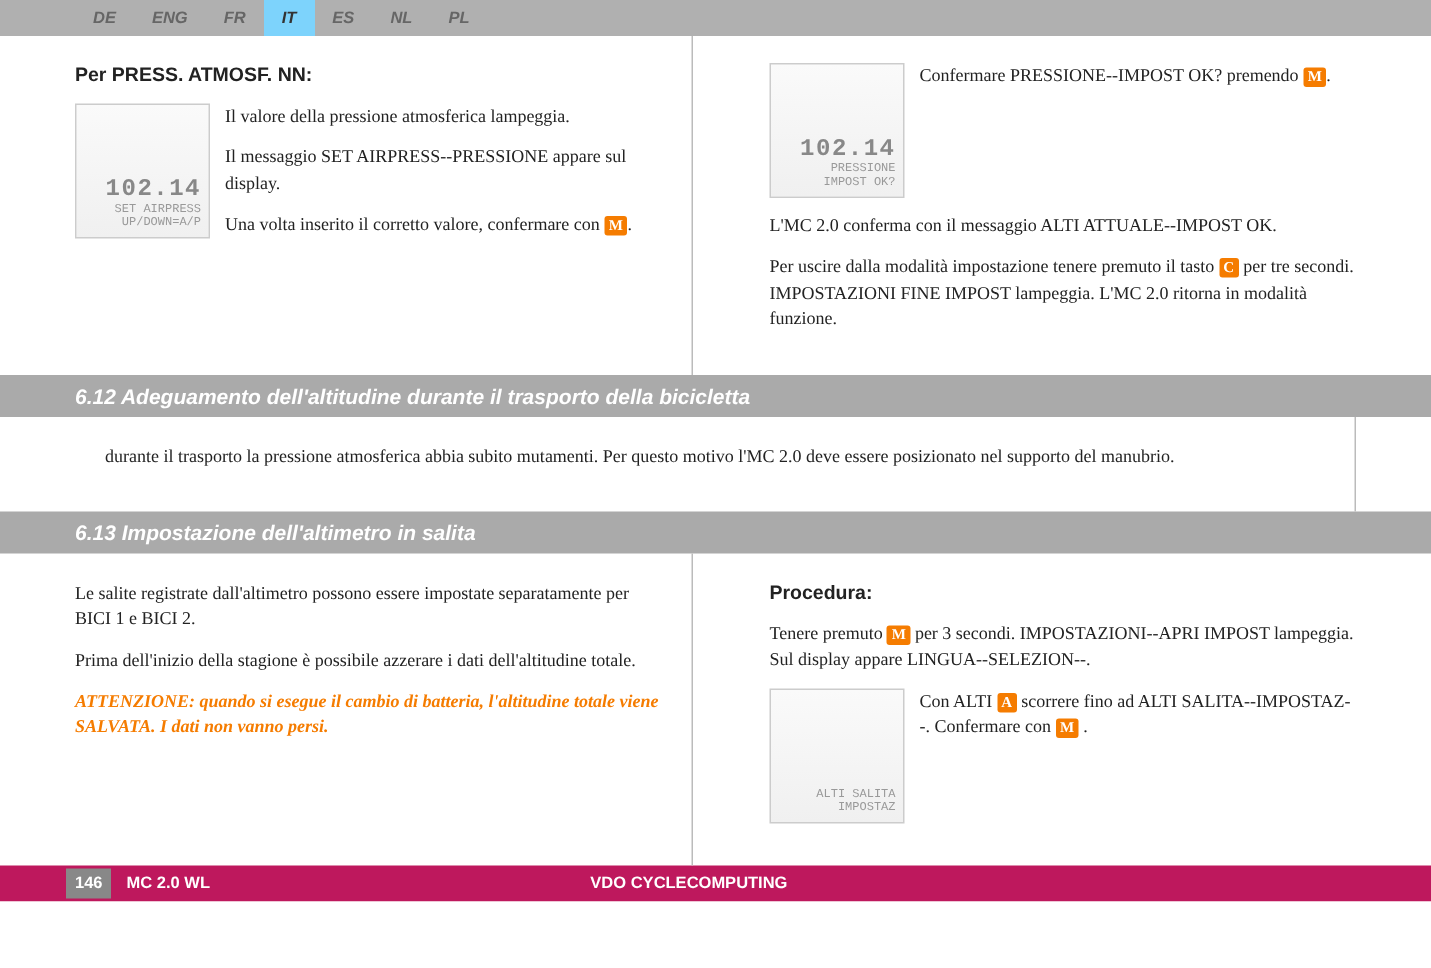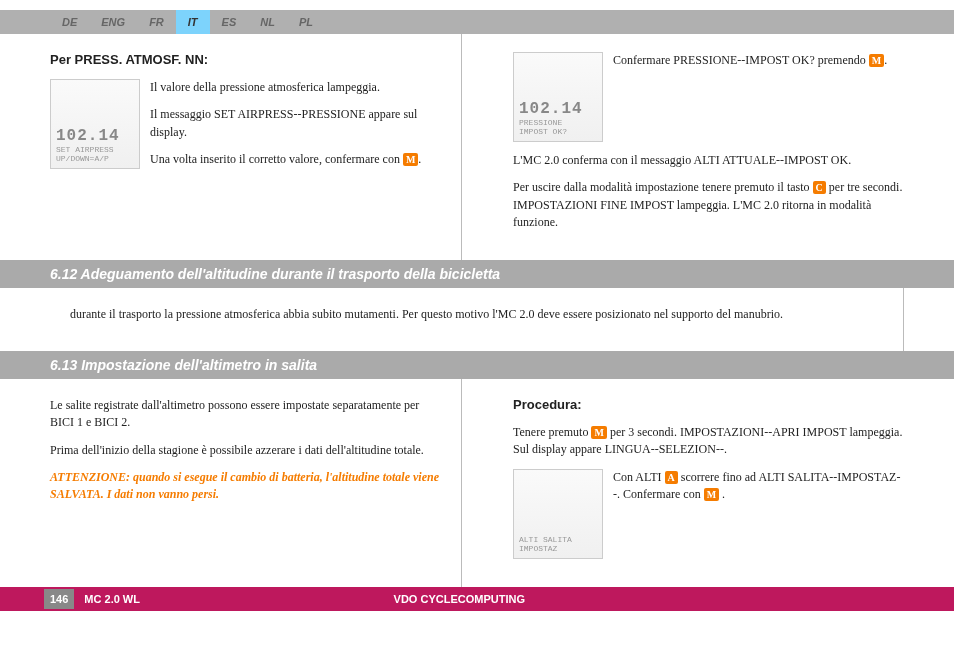--- a/index.html
+++ b/index.html
@@ -1,30 +1,30 @@
 <!DOCTYPE html>
 <html><head>
 <meta charset="utf-8">
 <style>
   * { margin: 0; padding: 0; box-sizing: border-box; }
   body { font-family: Arial, Helvetica, sans-serif; font-size: 12px; color: #222; background: #fff; width: 954px; }
   
-  .lang-bar { display: flex; padding: 0 50px; background: #b0b0b0; height: 24px; align-items: center; margin-top: 10px; }
+  .lang-bar { display: flex; padding: 0 50px; background: #b0b0b0; height: 24px; align-items: center; }
   .lang-item { padding: 0 12px; font-weight: bold; font-style: italic; font-size: 11px; color: #666; cursor: pointer; height: 24px; display: flex; align-items: center; }
   .lang-item.active { background: #7dd3fc; color: #333; }
   
   .two-col { display: flex; padding: 0 50px; gap: 31px; }
   .col { flex: 1; padding: 18px 0; }
   .col:first-child { padding-right: 20px; border-right: 1px solid #bbb; }
   .col:last-child { padding-left: 20px; }
   
   .subhead { font-weight: bold; font-size: 13px; margin-bottom: 12px; }
   
   .block-with-img { display: flex; gap: 10px; margin-bottom: 10px; }
-  .lcd { width: 90px; height: 90px; border: 1px solid #ccc; display: flex; flex-direction: column; justify-content: flex-end; align-items: flex-start; font-family: "Courier New", monospace; font-size: 9px; color: #999; padding: 5px; background: linear-gradient(#fafafa,#f0f0f0); flex-shrink: 0; }
+  .lcd { width: 90px; height: 90px; border: 1px solid #ccc; display: flex; flex-direction: column; justify-content: flex-end; align-items: flex-end; font-family: "Courier New", monospace; font-size: 9px; color: #999; padding: 5px; background: linear-gradient(#fafafa,#f0f0f0); flex-shrink: 0; }
   .lcd .big { font-size: 16px; font-weight: bold; color: #888; letter-spacing: 1px; }
   .lcd .sm { font-size: 8px; color: #999; text-align: center; }
   
   .txt { line-height: 1.45; font-family: Liberation Serif, serif; }
   .txt p { margin-bottom: 10px; }
   
   .key { display: inline-block; background: #f57c00; color: #fff; font-weight: bold; font-size: 10px; padding: 0 3px; border-radius: 2px; line-height: 13px; min-width: 13px; text-align: center; }
   
   .section-bar { background: #aaa; color: #fff; font-weight: bold; font-style: italic; font-size: 14px; padding: 6px 50px; }
   

